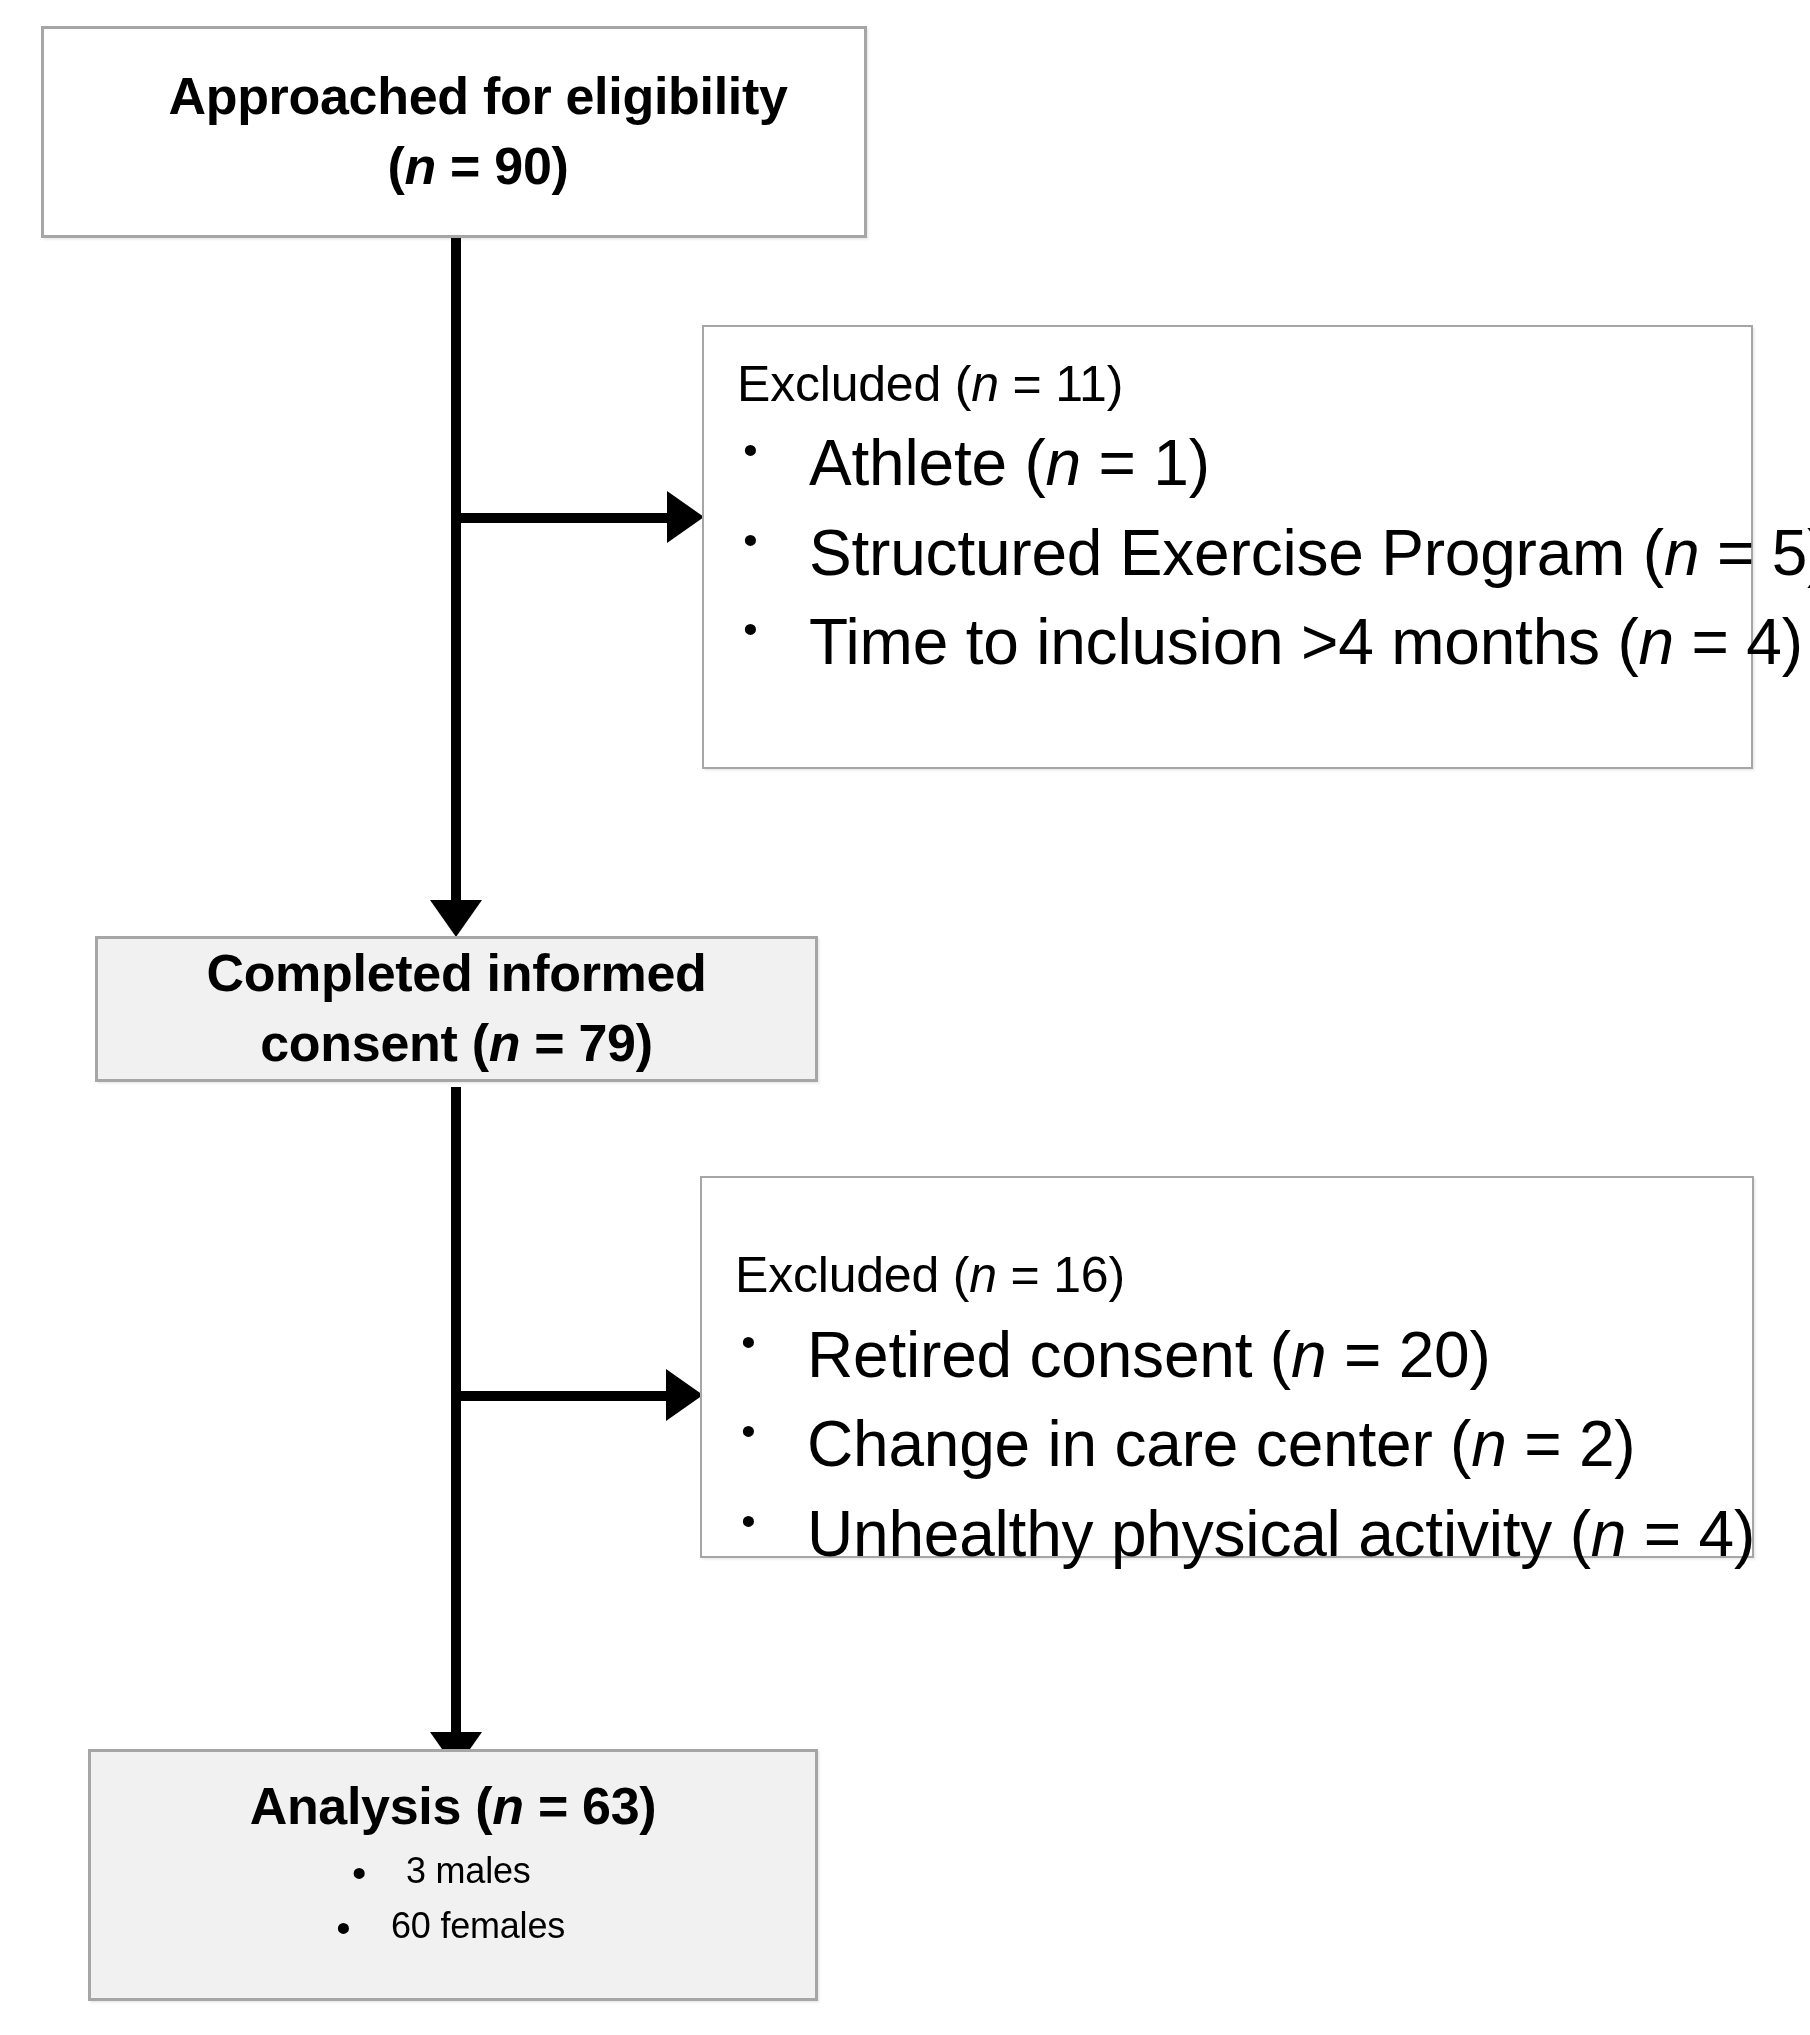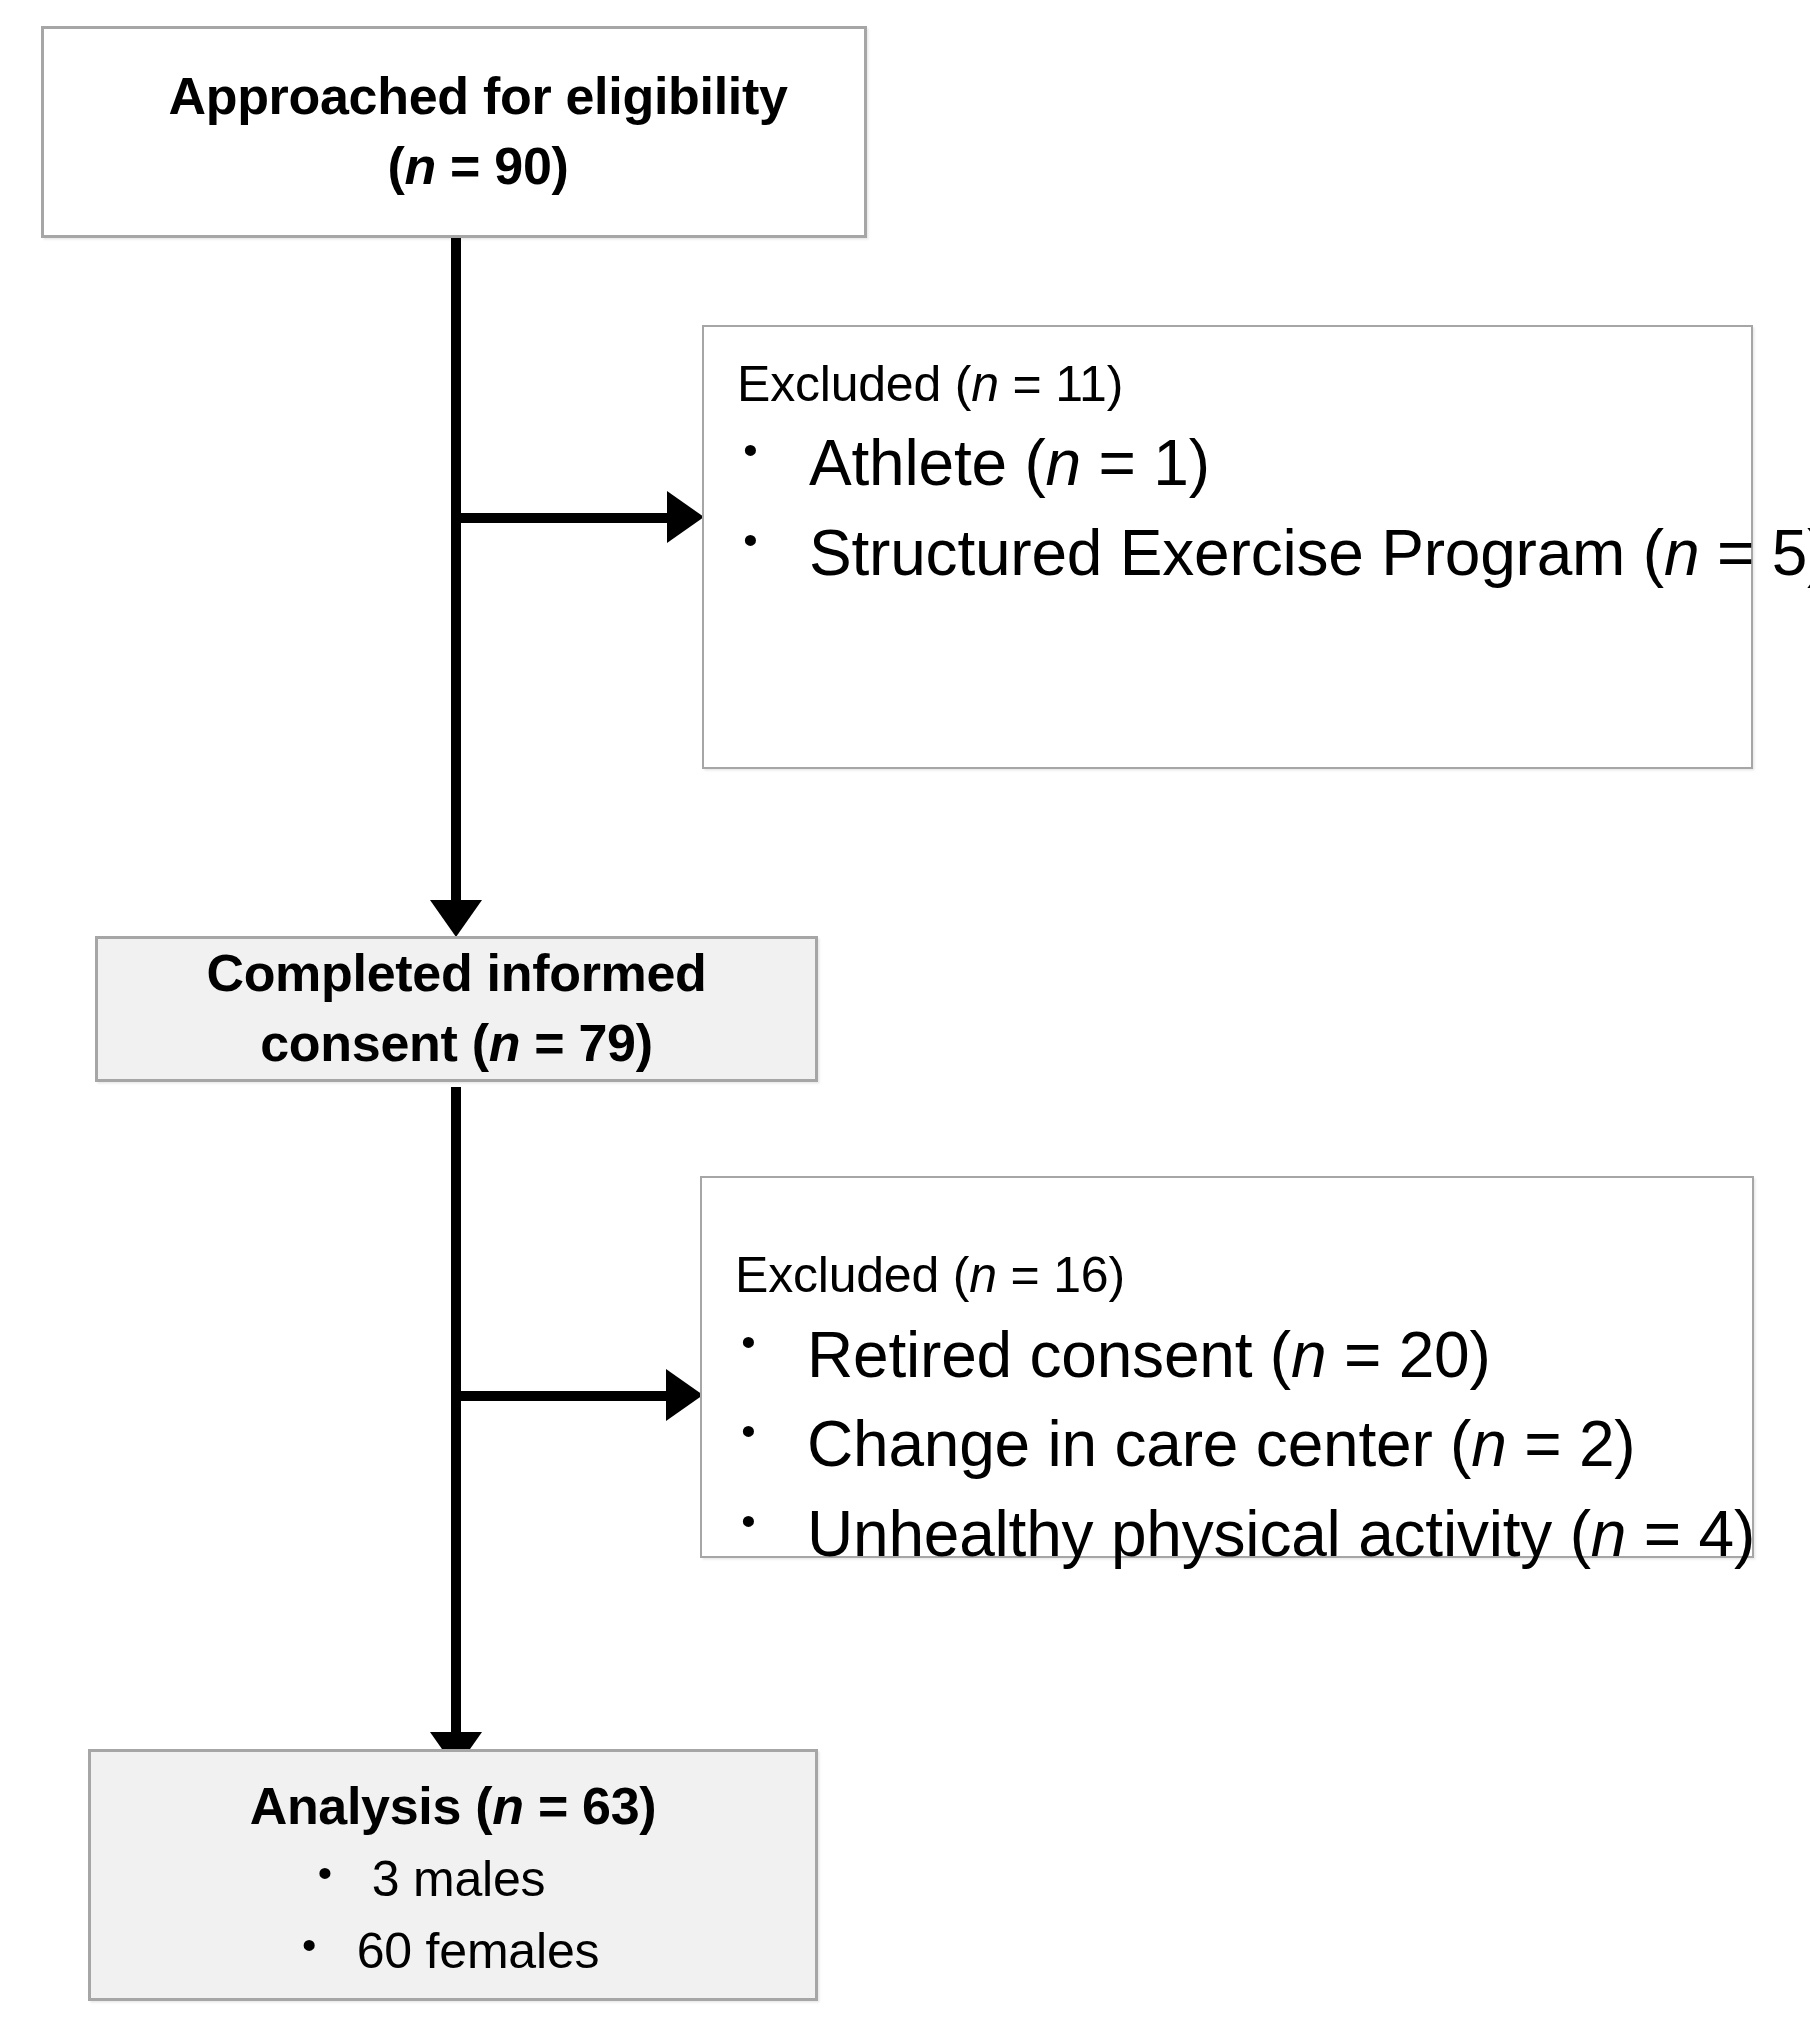--- a/index.html
+++ b/index.html
@@ -88,21 +88,21 @@
   
   ul.clist {
     list-style: none;
     margin: 7.8px 0 0 0;
     padding: 0;
     display: inline-block;
     text-align: left;
   }
   ul.clist li {
     font-weight: normal;
-    font-size: 50px;
+    font-size: 36px;
     line-height: 1.22;
     letter-spacing: -0.2px;
     position: relative;
     padding-left: 65px;
     margin-bottom: 11px;
     white-space: nowrap;
   }
   ul.clist li:last-child { margin-bottom: 0; }
   ul.clist li::before {
     content: "\2022";
@@ -162,20 +162,21 @@
 
   <div class="hline" style="left:451px; top:513px; width:226px;"></div>
   <div class="arrow-right" style="left:667px; top:491px;"></div>
 
   <div class="box thin" style="left:702px; top:325px; width:1051px; height:444px;">
     <div class="pad">
       <div class="hdr"><span>Excluded (</span><span class="it">n</span><span> = 11)</span></div>
       <ul class="blist">
         <li><span>Athlete (</span><span class="it">n</span><span> = 1)</span></li>
         <li><span>Structured Exercise Program (</span><span class="it">n</span><span> = 5)</span></li>
+        <li><span>Time to inclusion &gt;4 months (</span><span class="it">n</span><span> = 4)</span></li>
       </ul>
     </div>
   </div>
 
   <div class="box filled" style="left:95px; top:936px; width:723px; height:146px;">
     <div class="ctr">
       <div class="bold-line">Completed informed</div>
       <div class="bold-line"><span>consent (</span><span class="it">n</span><span> = 79)</span></div>
     </div>
   </div>

